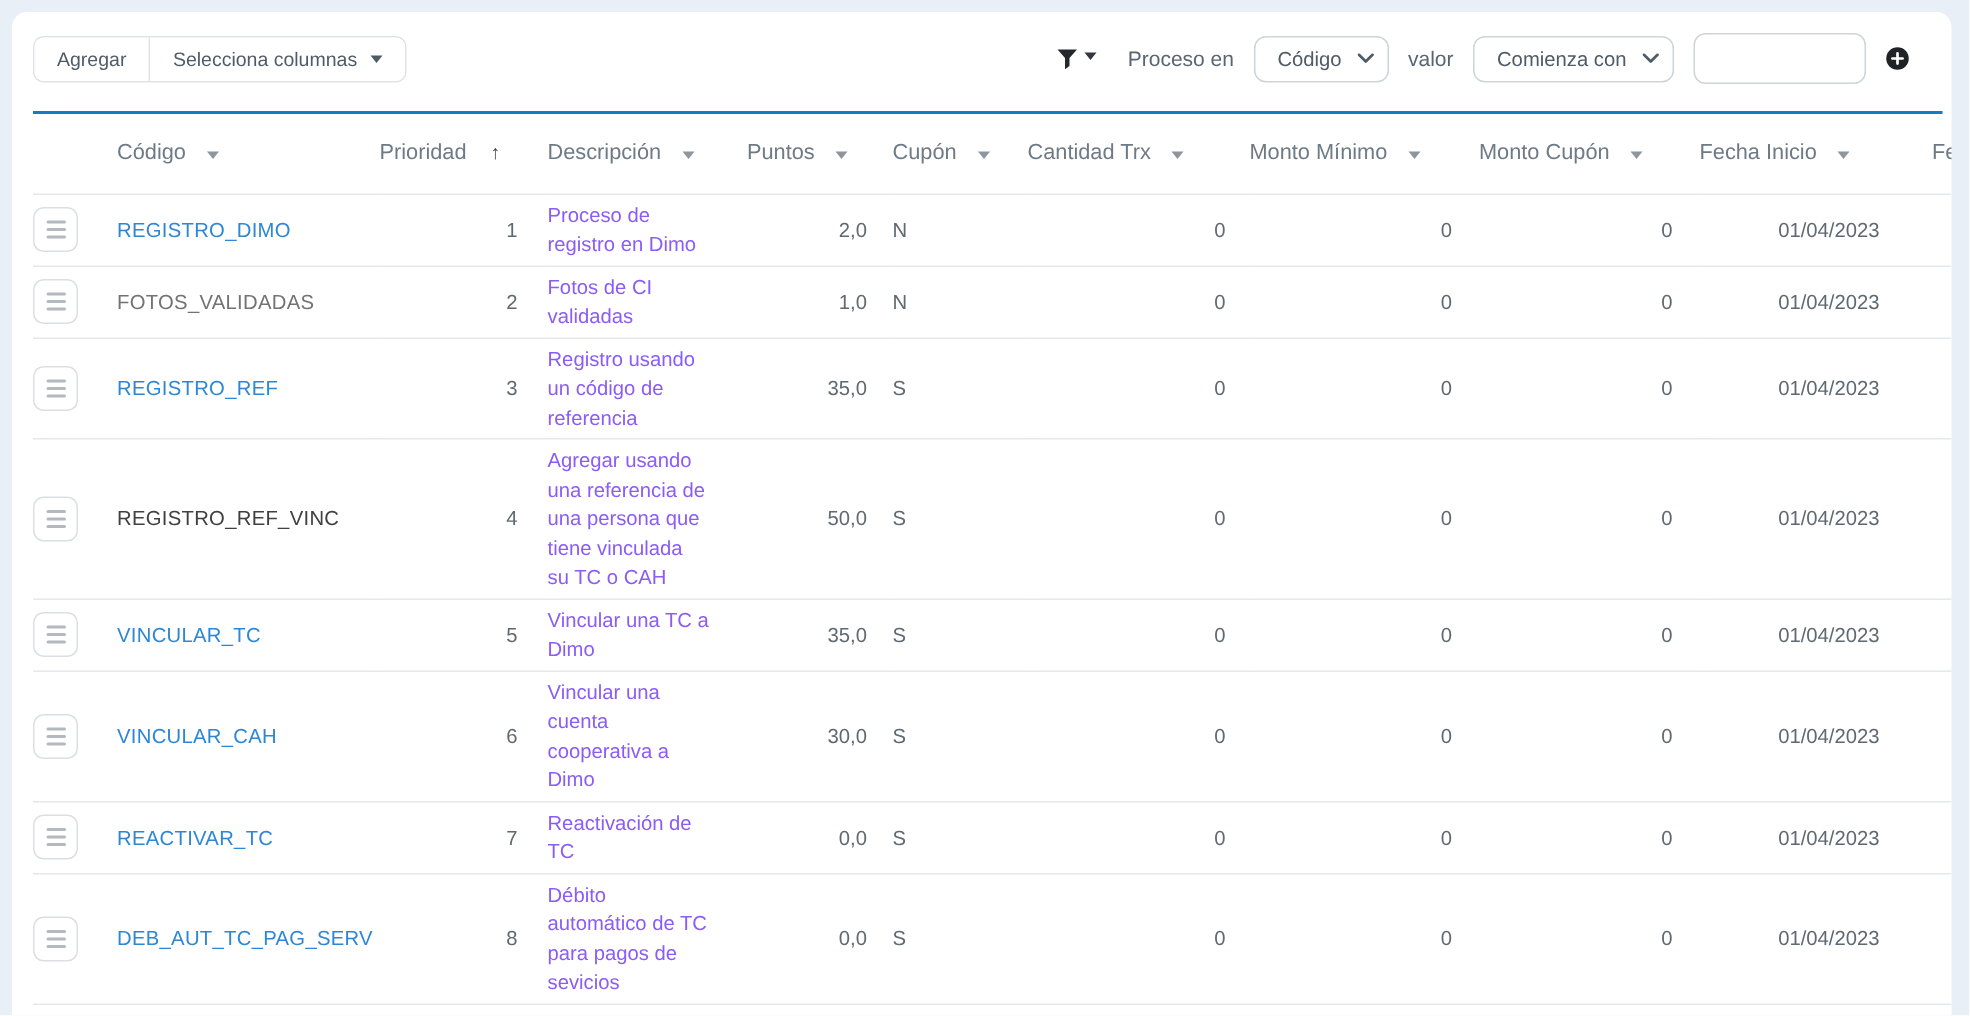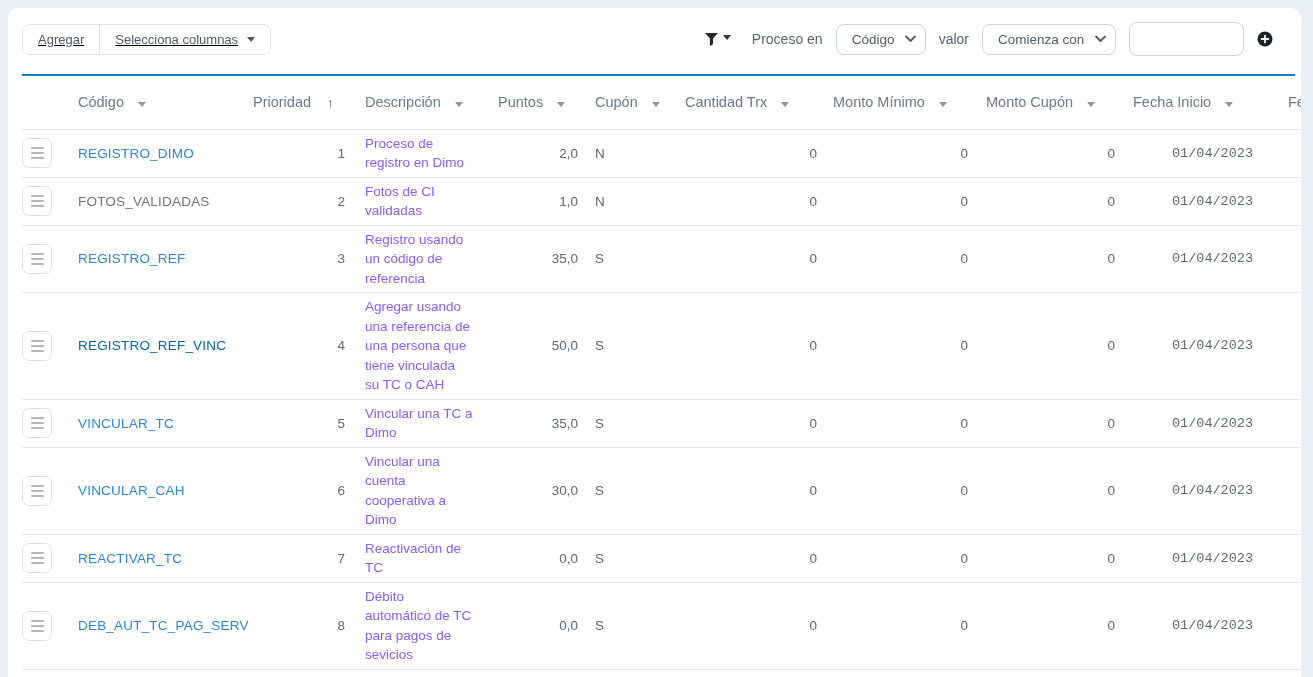--- a/index.html
+++ b/index.html
@@ -3,21 +3,21 @@
 <meta charset="utf-8">
 <style>
   * { margin:0; padding:0; box-sizing:border-box; }
   html,body { font-family:"Liberation Sans","DejaVu Sans",sans-serif; }
   .page { position:relative; width:1313px; height:677px; background:#e9eff6; overflow:hidden; }
   .card { position:absolute; left:8px; top:8px; width:1293px; height:700px; background:#ffffff;
           border-radius:10px; overflow:hidden; }
 
   
   .toolbar { display:flex; align-items:center; padding:14px 28px 0 14px; }
-  .btn-group { display:inline-flex; border:1px solid #dfe3e6; border-radius:7px; background:#fff; overflow:hidden;text-decoration:underline; }
+  .btn-group { display:inline-flex; border:1px solid #dfe3e6; border-radius:7px; background:#fff; overflow:hidden; }
   .btn { display:inline-flex; align-items:center; gap:9px; padding:7px 15px; font-size:13px; color:#4f5b66;
          background:#fff; border:none; cursor:pointer; white-space:nowrap; }
   .btn + .btn { border-left:1px solid #dfe3e6; }
   .tri-down { width:0; height:0; border-left:4px solid transparent; border-right:4px solid transparent;
               border-top:5px solid #4f5b66; display:inline-block; }
   .toolbar-right { margin-left:auto; display:flex; align-items:center; gap:13px; }
   .filter-btn { display:inline-flex; align-items:flex-start; gap:3px; background:none; border:none; cursor:pointer; margin-right:8px; }
   .filter-caret { width:0; height:0; border-left:4px solid transparent; border-right:4px solid transparent;
                   border-top:5px solid #33383d; margin-top:3px; }
   .tb-label { font-size:14px; color:#5a6570; }
@@ -46,21 +46,21 @@
                 border-top:5px solid #8d959d; display:inline-block; }
   .sort-arrow { font-size:13px; color:#454c54; margin-left:2px; }
   tbody td { border-top:1px solid #e6e8ea; font-size:13.5px; color:#5f6971; vertical-align:middle;
              padding-top:2px; padding-bottom:2px; }
   td.num { text-align:right; }
   td.c-prio { padding-right:20px; }
   td.c-pts  { padding-right:17px; }
   td.c-ctrx { padding-right:16px; }
   td.c-mmin { padding-right:18px; }
   td.c-mcup { padding-right:18px; }
-  td.c-date { text-align:right; padding-right:35px;font-family:Liberation Mono, monospace; }
+  td.c-date { text-align:right; padding-right:35px; }
   td.desc   { line-height:19.5px; color:#8b5cf6; padding-top:4px; padding-bottom:4px; }
   td.desc .desc-inner { max-width:108px; display:block; }
   .code-link { font-weight:500; font-size:13.5px; letter-spacing:0.2px; text-decoration:none; }
   .burger { width:30px; height:30px; border:1px solid #dcdfe2; border-radius:7px; background:#fff;
             display:flex; flex-direction:column; justify-content:center; align-items:center; gap:3px; cursor:pointer; }
   .burger span { width:13px; height:2px; background:#b3b9bf; border-radius:1px; display:block; }
 </style>
 </head>
 <body>
 
@@ -274,21 +274,21 @@
 
   <tr>
     <td>
       <button class="burger">
         <span></span>
                   <span></span>
                   <span></span>
       </button>
     </td>
     <td>
-      <a class="code-link" href="#" style="color: #0369a1;">REGISTRO_REF_VINC</a>
+      <a class="code-link" href="#" style="color: #404040;">REGISTRO_REF_VINC</a>
     </td>
     <td class="num c-prio">4</td>
     <td class="desc">
                 <span class="desc-inner">Agregar usando una referencia de una persona que tiene vinculada su TC o CAH</span>
               </td>
     <td class="num c-pts">50,0</td>
     <td>S</td>
     <td class="num c-ctrx">0</td>
     <td class="num c-mmin">0</td>
     <td class="num c-mcup">0</td>

